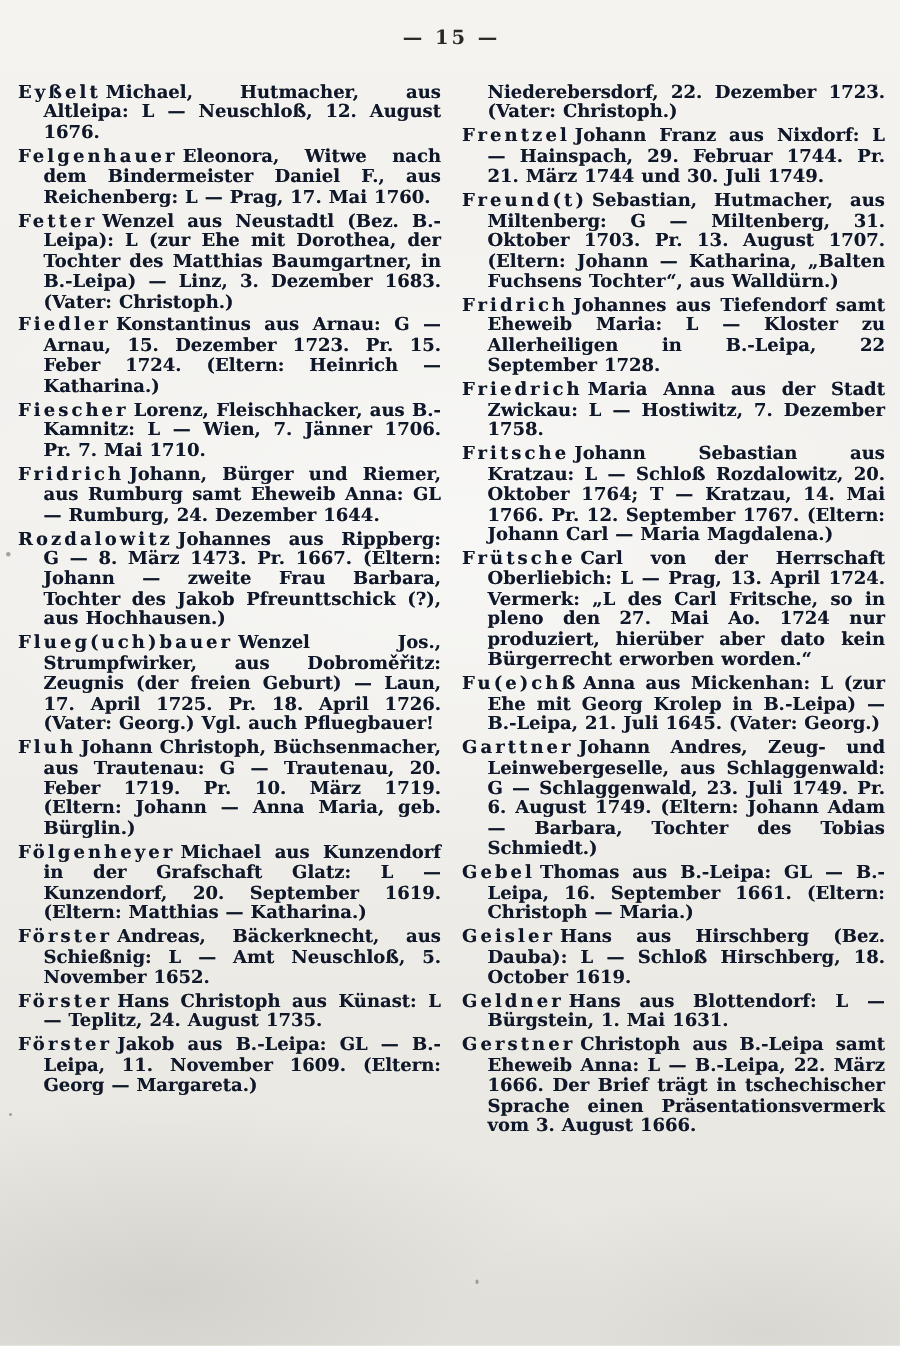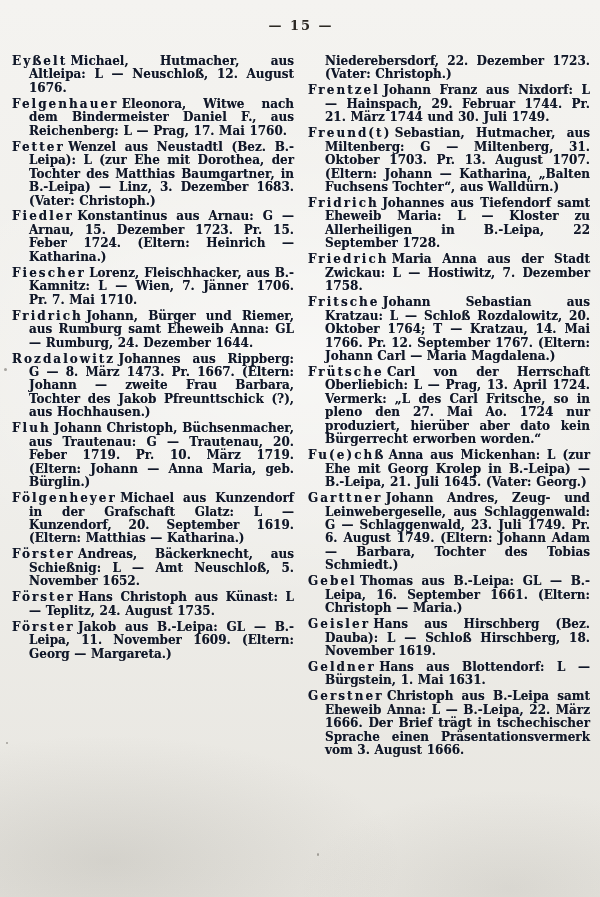--- a/index.html
+++ b/index.html
@@ -105,20 +105,23 @@
   </p>
 
   <p class="entry">
     <span class="surname">Fridrich</span><span class="entry-text">Johann, Bürger und Riemer, aus Rumburg samt Eheweib Anna: GL — Rumburg, 24. Dezember 1644.</span>
   </p>
 
   <p class="entry">
     <span class="surname">Rozdalowitz</span><span class="entry-text">Johannes aus Rippberg: G — 8. März 1473. Pr. 1667. (Eltern: Johann — zweite Frau Barbara, Tochter des Jakob Pfreunttschick (?), aus Hochhausen.)</span>
   </p>
 
+  <p class="entry">
+    <span class="surname">Flueg(uch)bauer</span><span class="entry-text">Wenzel Jos., Strumpfwirker, aus Dobroměřitz: Zeugnis (der freien Geburt) — Laun, 17. April 1725. Pr. 18. April 1726. (Vater: Georg.) Vgl. auch Pfluegbauer!</span>
+  </p>
 
   <p class="entry">
     <span class="surname">Fluh</span><span class="entry-text">Johann Christoph, Büchsenmacher, aus Trautenau: G — Trautenau, 20. Feber 1719. Pr. 10. März 1719. (Eltern: Johann — Anna Maria, geb. Bürglin.)</span>
   </p>
 
   <p class="entry">
     <span class="surname">Fölgenheyer</span><span class="entry-text">Michael aus Kunzendorf in der Grafschaft Glatz: L — Kunzendorf, 20. September 1619. (Eltern: Matthias — Katharina.)</span>
   </p>
 
   <p class="entry">
@@ -171,21 +174,21 @@
 
   <p class="entry">
     <span class="surname">Garttner</span><span class="entry-text">Johann Andres, Zeug- und Leinwebergeselle, aus Schlaggenwald: G — Schlaggenwald, 23. Juli 1749. Pr. 6. August 1749. (Eltern: Johann Adam — Barbara, Tochter des Tobias Schmiedt.)</span>
   </p>
 
   <p class="entry">
     <span class="surname">Gebel</span><span class="entry-text">Thomas aus B.-Leipa: GL — B.-Leipa, 16. September 1661. (Eltern: Christoph — Maria.)</span>
   </p>
 
   <p class="entry">
-    <span class="surname">Geisler</span><span class="entry-text">Hans aus Hirschberg (Bez. Dauba): L — Schloß Hirschberg, 18. November 1619.</span>
+    <span class="surname">Geisler</span><span class="entry-text">Hans aus Hirschberg (Bez. Dauba): L — Schloß Hirschberg, 18. October 1619.</span>
   </p>
 
   <p class="entry">
     <span class="surname">Geldner</span><span class="entry-text">Hans aus Blottendorf: L — Bürgstein, 1. Mai 1631.</span>
   </p>
 
   <p class="entry">
     <span class="surname">Gerstner</span><span class="entry-text">Christoph aus B.-Leipa samt Eheweib Anna: L — B.-Leipa, 22. März 1666. Der Brief trägt in tschechischer Sprache einen Präsentationsvermerk vom 3. August 1666.</span>
   </p>
 

